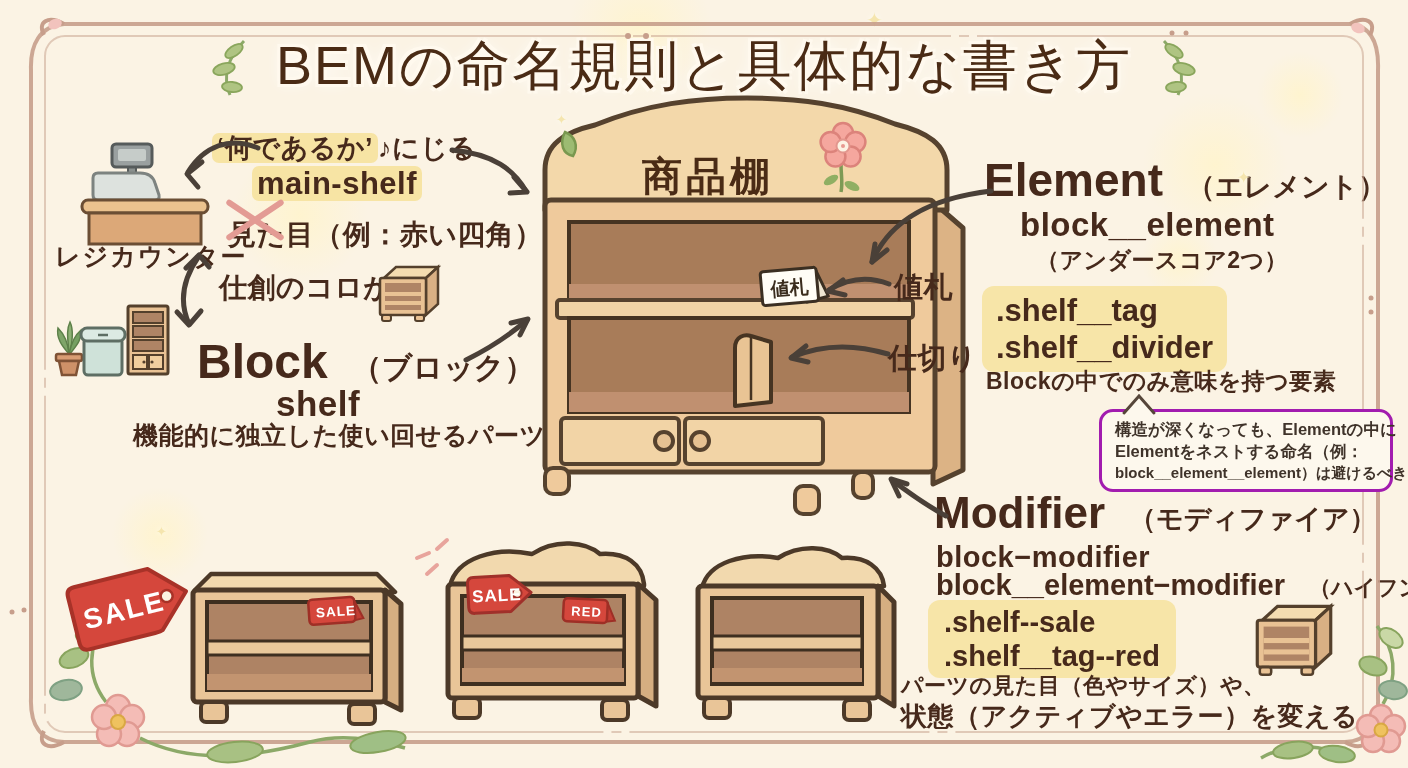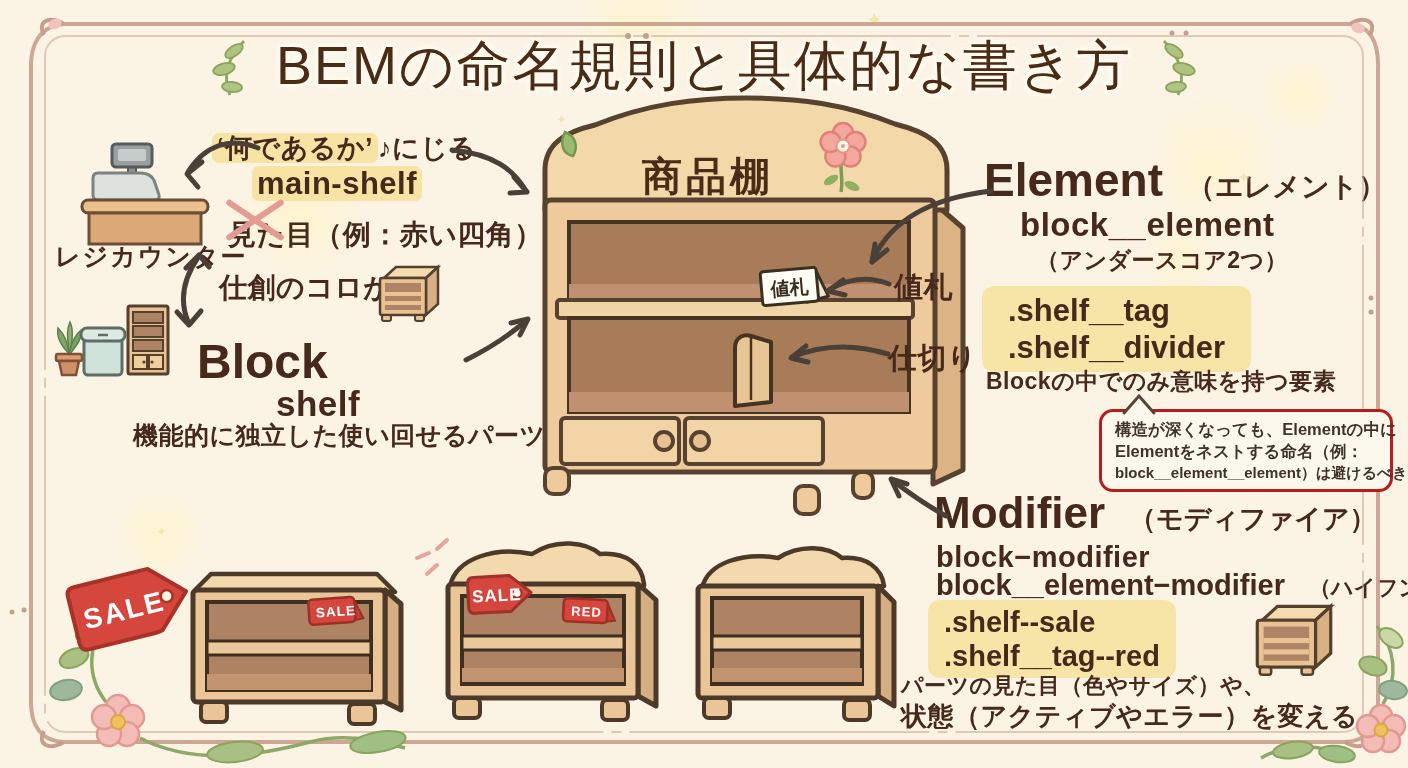--- a/index.html
+++ b/index.html
@@ -23,21 +23,21 @@
   .sparkle{position:absolute;color:#F5E5AE;text-shadow:0 0 6px #FFFDF2;pointer-events:none}
   .hl{background:var(--hl);border-radius:7px;padding:0 5px}
   .codebox{position:absolute;background:#F7E5A8;border-radius:12px;color:var(--ink);font-weight:bold;pointer-events:none}
   #title-row{position:absolute;left:0;right:0;top:30px;display:flex;align-items:center;justify-content:center;gap:22px;pointer-events:none}
   #page-title{font-size:54px;font-weight:normal;color:#4A2B15;letter-spacing:2px;
     text-shadow:-3px -3px 0 #FFF9EE,3px -3px 0 #FFF9EE,-3px 3px 0 #FFF9EE,3px 3px 0 #FFF9EE,0 0 14px #FFFFFF;}
   #bad-x{position:absolute;left:224px;top:199px;width:62px;height:42px;pointer-events:none}
   #bad-x i{position:absolute;left:-3px;top:18px;width:68px;height:6px;background:#E39B94;border-radius:4px;display:block}
   #bad-x i:nth-child(1){transform:rotate(34deg)}
   #bad-x i:nth-child(2){transform:rotate(-34deg)}
-  .bubble{position:absolute;left:1099px;top:409px;width:294px;background:#FDF8ED;border:3px solid #b91c1c;border-radius:14px;padding:7px 10px 7px 13px;color:#3F332A;font-weight:bold;line-height:1.32;pointer-events:none}
+  .bubble{position:absolute;left:1099px;top:409px;width:294px;background:#FDF8ED;border:3px solid #a21caf;border-radius:14px;padding:7px 10px 7px 13px;color:#3F332A;font-weight:bold;line-height:1.32;pointer-events:none}
   .bubble .l{font-size:16.5px;white-space:nowrap}
   .bubble .l3{font-size:15px}
   .bubble-tail{position:absolute;left:1122px;top:394px;z-index:7}
   .heading-row{position:absolute;display:flex;align-items:baseline;gap:24px;color:var(--ink);font-weight:bold;white-space:nowrap;pointer-events:none}
   svg text{font-family:"Liberation Sans","DejaVu Sans",sans-serif;font-weight:bold}
 </style>
 </head>
 <body>
 
 <div id="canvas">
@@ -159,20 +159,21 @@
     <rect x="81" y="26" width="30" height="11" fill="#AF8465" stroke="#54402C" stroke-width="2"></rect>
     <rect x="81" y="40" width="30" height="11" fill="#AF8465" stroke="#54402C" stroke-width="2"></rect>
     <rect x="81" y="55" width="14" height="14" fill="#F0CE9E" stroke="#54402C" stroke-width="2"></rect>
     <rect x="97" y="55" width="14" height="14" fill="#F0CE9E" stroke="#54402C" stroke-width="2"></rect>
     <circle cx="92" cy="62" r="1.6" fill="#54402C"></circle>
       <circle cx="100" cy="62" r="1.6" fill="#54402C"></circle>
   </svg>
 
   <div class="heading-row" style="left:197px;top:334px">
     <span style="font-size:48px">Block</span>
+    <span style="font-size:30px">（ブロック）</span>
   </div>
   <div class="txt" style="left:276px;top:384px;font-size:35px">shelf</div>
   <div class="txt" style="left:133px;top:419px;font-size:25px">機能的に独立した使い回せるパーツ</div>
 
   <svg class="abs" style="left:523px;top:70px;z-index:3" width="450" height="450" viewBox="0 0 450 450">
     <polygon points="410,132 440,158 440,400 410,414" fill="#DCB385" stroke="#56422E" stroke-width="5" stroke-linejoin="round"></polygon>
     <path d="M22,140 L22,100 C22,74 42,62 72,55 C124,34 172,28 224,28 C276,28 322,34 372,54 C404,62 424,74 424,100 L424,140 Z" fill="#F3D8AA" stroke="#56422E" stroke-width="5" stroke-linejoin="round"></path>
     <rect x="22" y="130" width="390" height="272" rx="6" fill="#EFCA9C" stroke="#56422E" stroke-width="5"></rect>
     <rect x="46" y="152" width="340" height="78" fill="#A87C59" stroke="#463422" stroke-width="4"></rect>
     <rect x="46" y="214" width="340" height="16" fill="#C09070"></rect>
@@ -211,21 +212,21 @@
 
   <div class="txt" style="left:894px;top:268px;font-size:29px;z-index:6">値札</div>
   <div class="txt" style="left:888px;top:339px;font-size:29px;z-index:6">仕切り</div>
 
   <div class="heading-row" style="left:984px;top:153px">
     <span style="font-size:46px">Element</span>
     <span style="font-size:28px">（エレメント）</span>
   </div>
   <div class="txt" style="left:1020px;top:206px;font-size:33px">block__element</div>
   <div class="txt" style="left:1036px;top:245px;font-size:23px">（アンダースコア2つ）</div>
-  <div class="codebox" style="left:982px;top:286px;padding:6px 26px;font-size:31px;line-height:37px">
+  <div class="codebox" style="left:982px;top:286px;padding:6px 14px;font-size:31px;line-height:37px">
     <div>.shelf__tag</div>
     <div>.shelf__divider</div>
   </div>
   <div class="txt" style="left:986px;top:366px;font-size:23px">Blockの中でのみ意味を持つ要素</div>
 
   <div class="bubble" style="z-index:6">
     <div class="l">構造が深くなっても、Elementの中に</div>
     <div class="l">Elementをネストする命名（例：</div>
     <div class="l l3">block__element__element）は避けるべき</div>
   </div>

